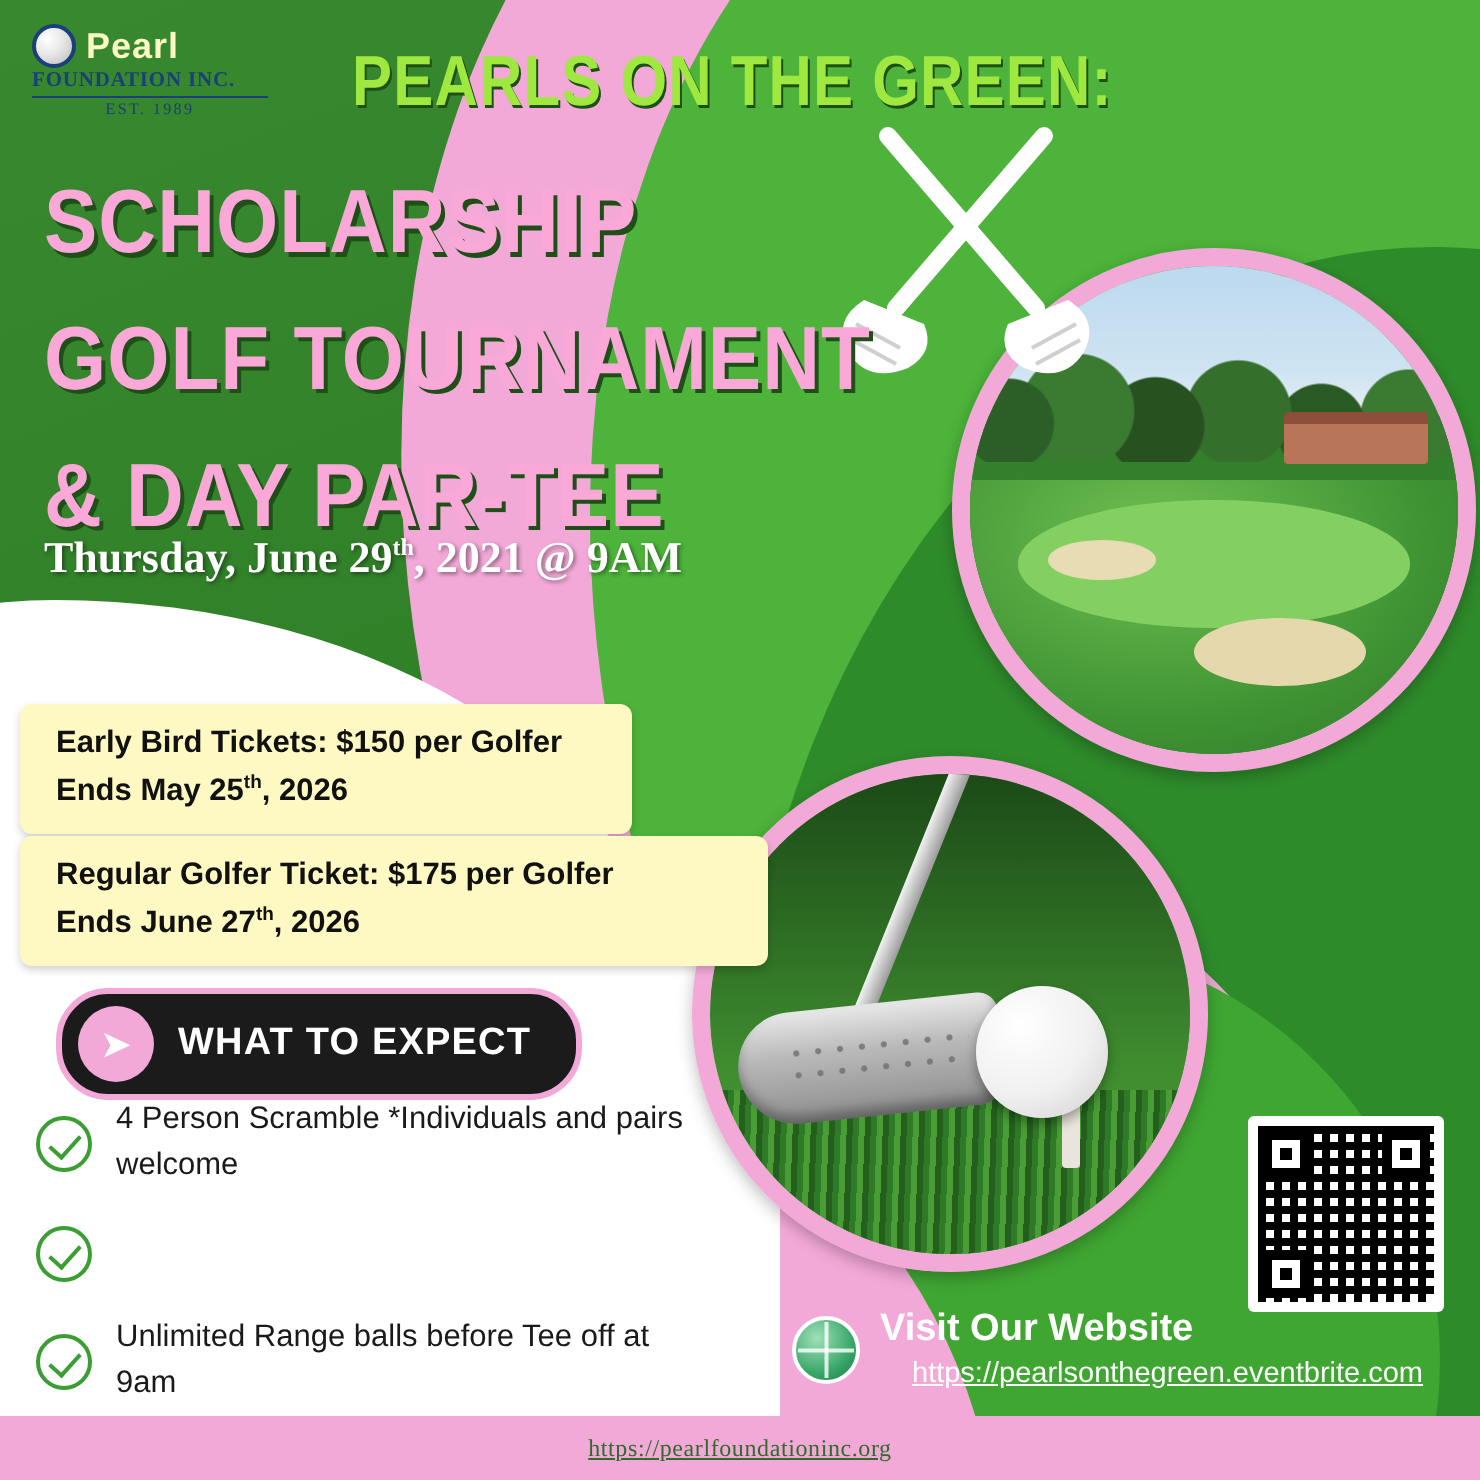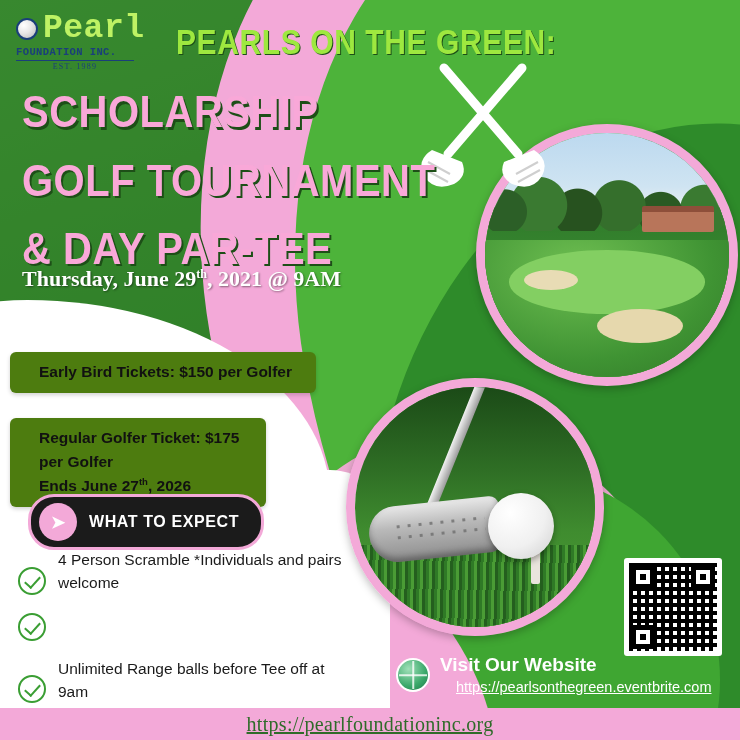--- a/index.html
+++ b/index.html
@@ -99,26 +99,26 @@
     width: 150px; text-align: left; z-index: 20;
   }
   .logo-row { display: flex; align-items: center; gap: 5px; }
   .logo-mark {
     width: 22px; height: 22px; border-radius: 50%;
     background: radial-gradient(circle at 32% 30%, #ffffff 0%, #e7e7e7 45%, #b9b9b9 100%);
     border: 2px solid #1a3f7a;
     flex: 0 0 auto;
   }
   .logo-word {
-    font-family: Liberation Mono, monospace;
-    font-size: 33px; font-weight: bold; color: #bef264;
+    font-family: Liberation Sans, sans-serif;
+    font-size: 18px; font-weight: bold; color: #fef9c3;
     letter-spacing: .5px; line-height: 1;
   }
   .logo-sub {
-    font-family: Liberation Mono, monospace;
+    font-family: Liberation Serif, serif;
     font-size: 10.5px; font-weight: bold; color: #1a3f7a;
     letter-spacing: .4px; margin-top: 1px;
   }
   .logo-est {
     font-family: "Liberation Serif", serif;
     font-size: 8px; color: #1a3f7a; letter-spacing: 1.2px;
     margin-top: 2px; text-align: center; width: 118px;
     border-top: 1px solid #1a3f7a; padding-top: 1px;
   }
 
@@ -148,52 +148,52 @@
     color: #ffffff; font-family: "Liberation Serif", serif;
     font-size: 22px; font-weight: bold; line-height: 1.5;
     text-shadow: 1px 1px 2px rgba(0,0,0,.45);
   }
   .when sup { font-size: 12px; }
   .when .line2 { padding-left: 36px; }
 
   
   .ticket {
     position: absolute; z-index: 20;
-    background: #4d7c0f;
+    background: #fef9c3;
     border-radius: 6px;
-    padding: 8px 14px 9px 29px;
+    padding: 8px 14px 9px 18px;
     color: #111;
     font-size: 15.5px; font-weight: bold; line-height: 1.55;
     box-shadow: 0 2px 4px rgba(0,0,0,.18);
   }
   .ticket sup { font-size: 9.5px; }
   #ticket-early { left: 10px; top: 352px; width: 306px; }
-  #ticket-regular { left: 10px; top: 418px; width: 256px; }
+  #ticket-regular { left: 10px; top: 418px; width: 374px; }
 
   
   .expect-bar {
     position: absolute; left: 28px; top: 494px; z-index: 22;
     display: flex; align-items: center; gap: 12px;
     background: #1b1b1b;
     border: 3px solid #f3a9d8;
     border-radius: 26px;
     padding: 6px 22px 6px 8px;
   }
   .expect-circle {
     width: 38px; height: 38px; border-radius: 50%;
     background: #f3a9d8;
     display: flex; align-items: center; justify-content: center;
     color: #ffffff; font-size: 17px; font-weight: bold;
   }
   .expect-label {
-    color: #ffffff; font-size: 16px; font-weight: bold; letter-spacing: .6px;
+    color: #ffffff; font-size: 19px; font-weight: bold; letter-spacing: .6px;
   }
 
   .bullets { position: absolute; left: 18px; top: 548px; z-index: 22; width: 350px; }
-  .bullet { display: flex; align-items: flex-end; gap: 12px; margin-bottom: 16px; }
+  .bullet { display: flex; align-items: center; gap: 12px; margin-bottom: 16px; }
   .check {
     width: 28px; height: 28px; border-radius: 50%;
     border: 2.5px solid #3a9e33;
     flex: 0 0 auto;
     position: relative;
     margin-top: 2px;
   }
   .check::after {
     content: "";
     position: absolute; left: 8px; top: 4px;
@@ -358,21 +358,21 @@
     color: #ffffff; font-size: 14.5px; text-decoration: underline; margin-left: 16px;
   }
 
   .footer {
     position: absolute; left: 0; bottom: 0; width: 740px; height: 32px;
     background: #f3a9d8; z-index: 30;
     display: flex; align-items: center; justify-content: center;
   }
   .footer-link {
     color: #2f6b2a; font-family: "Liberation Serif", serif;
-    font-size: 20px; text-decoration: underline; letter-spacing: .3px;
+    font-size: 12px; text-decoration: underline; letter-spacing: .3px;
   }
 </style>
 </head>
 <body>
 
 <div class="poster">
 
   <div class="bg-dark"></div>
   <div class="bg-light-blob"></div>
   <div class="bg-pink-swoop"></div>
@@ -438,20 +438,23 @@
   </div>
 
   <div class="when">
     <div>
       <span>Thursday, June 29</span><sup>th</sup><span>, 2021 @ 9AM</span>
     </div>
   </div>
 
   <div class="ticket" id="ticket-early">
     <div>Early Bird Tickets: $150 per Golfer</div>
+    <div>
+      <span>Ends May 25</span><sup>th</sup><span>, 2026</span>
+    </div>
   </div>
 
   <div class="ticket" id="ticket-regular">
     <div>Regular Golfer Ticket: $175 per Golfer</div>
     <div>
       <span>Ends June 27</span><sup>th</sup><span>, 2026</span>
     </div>
   </div>
 
   <div class="expect-bar">

